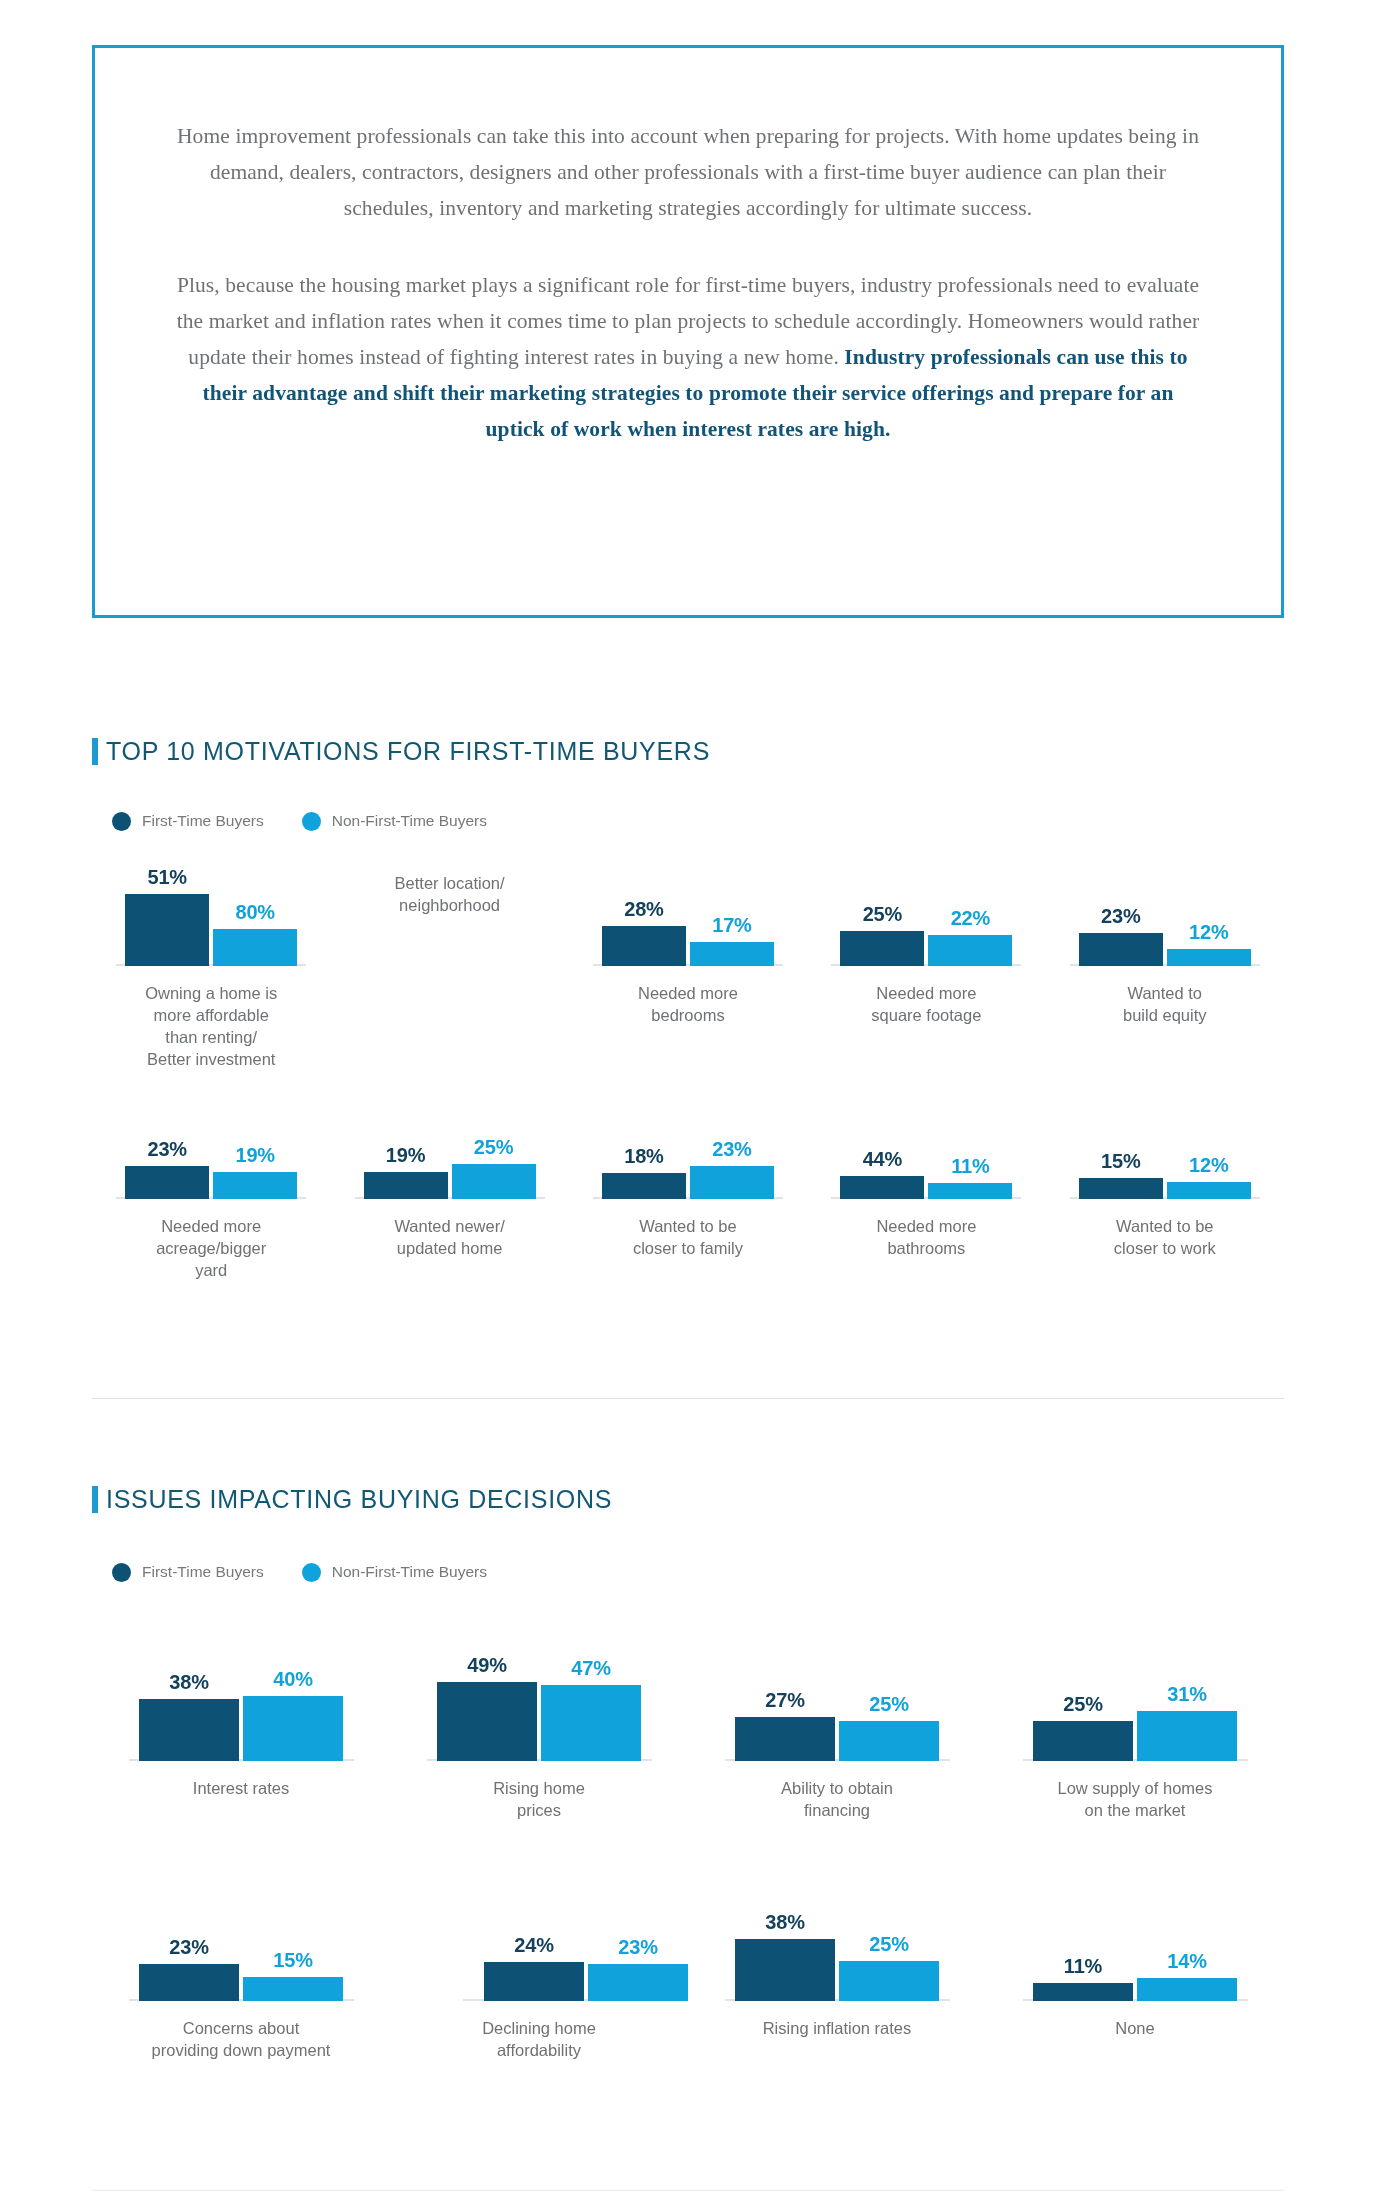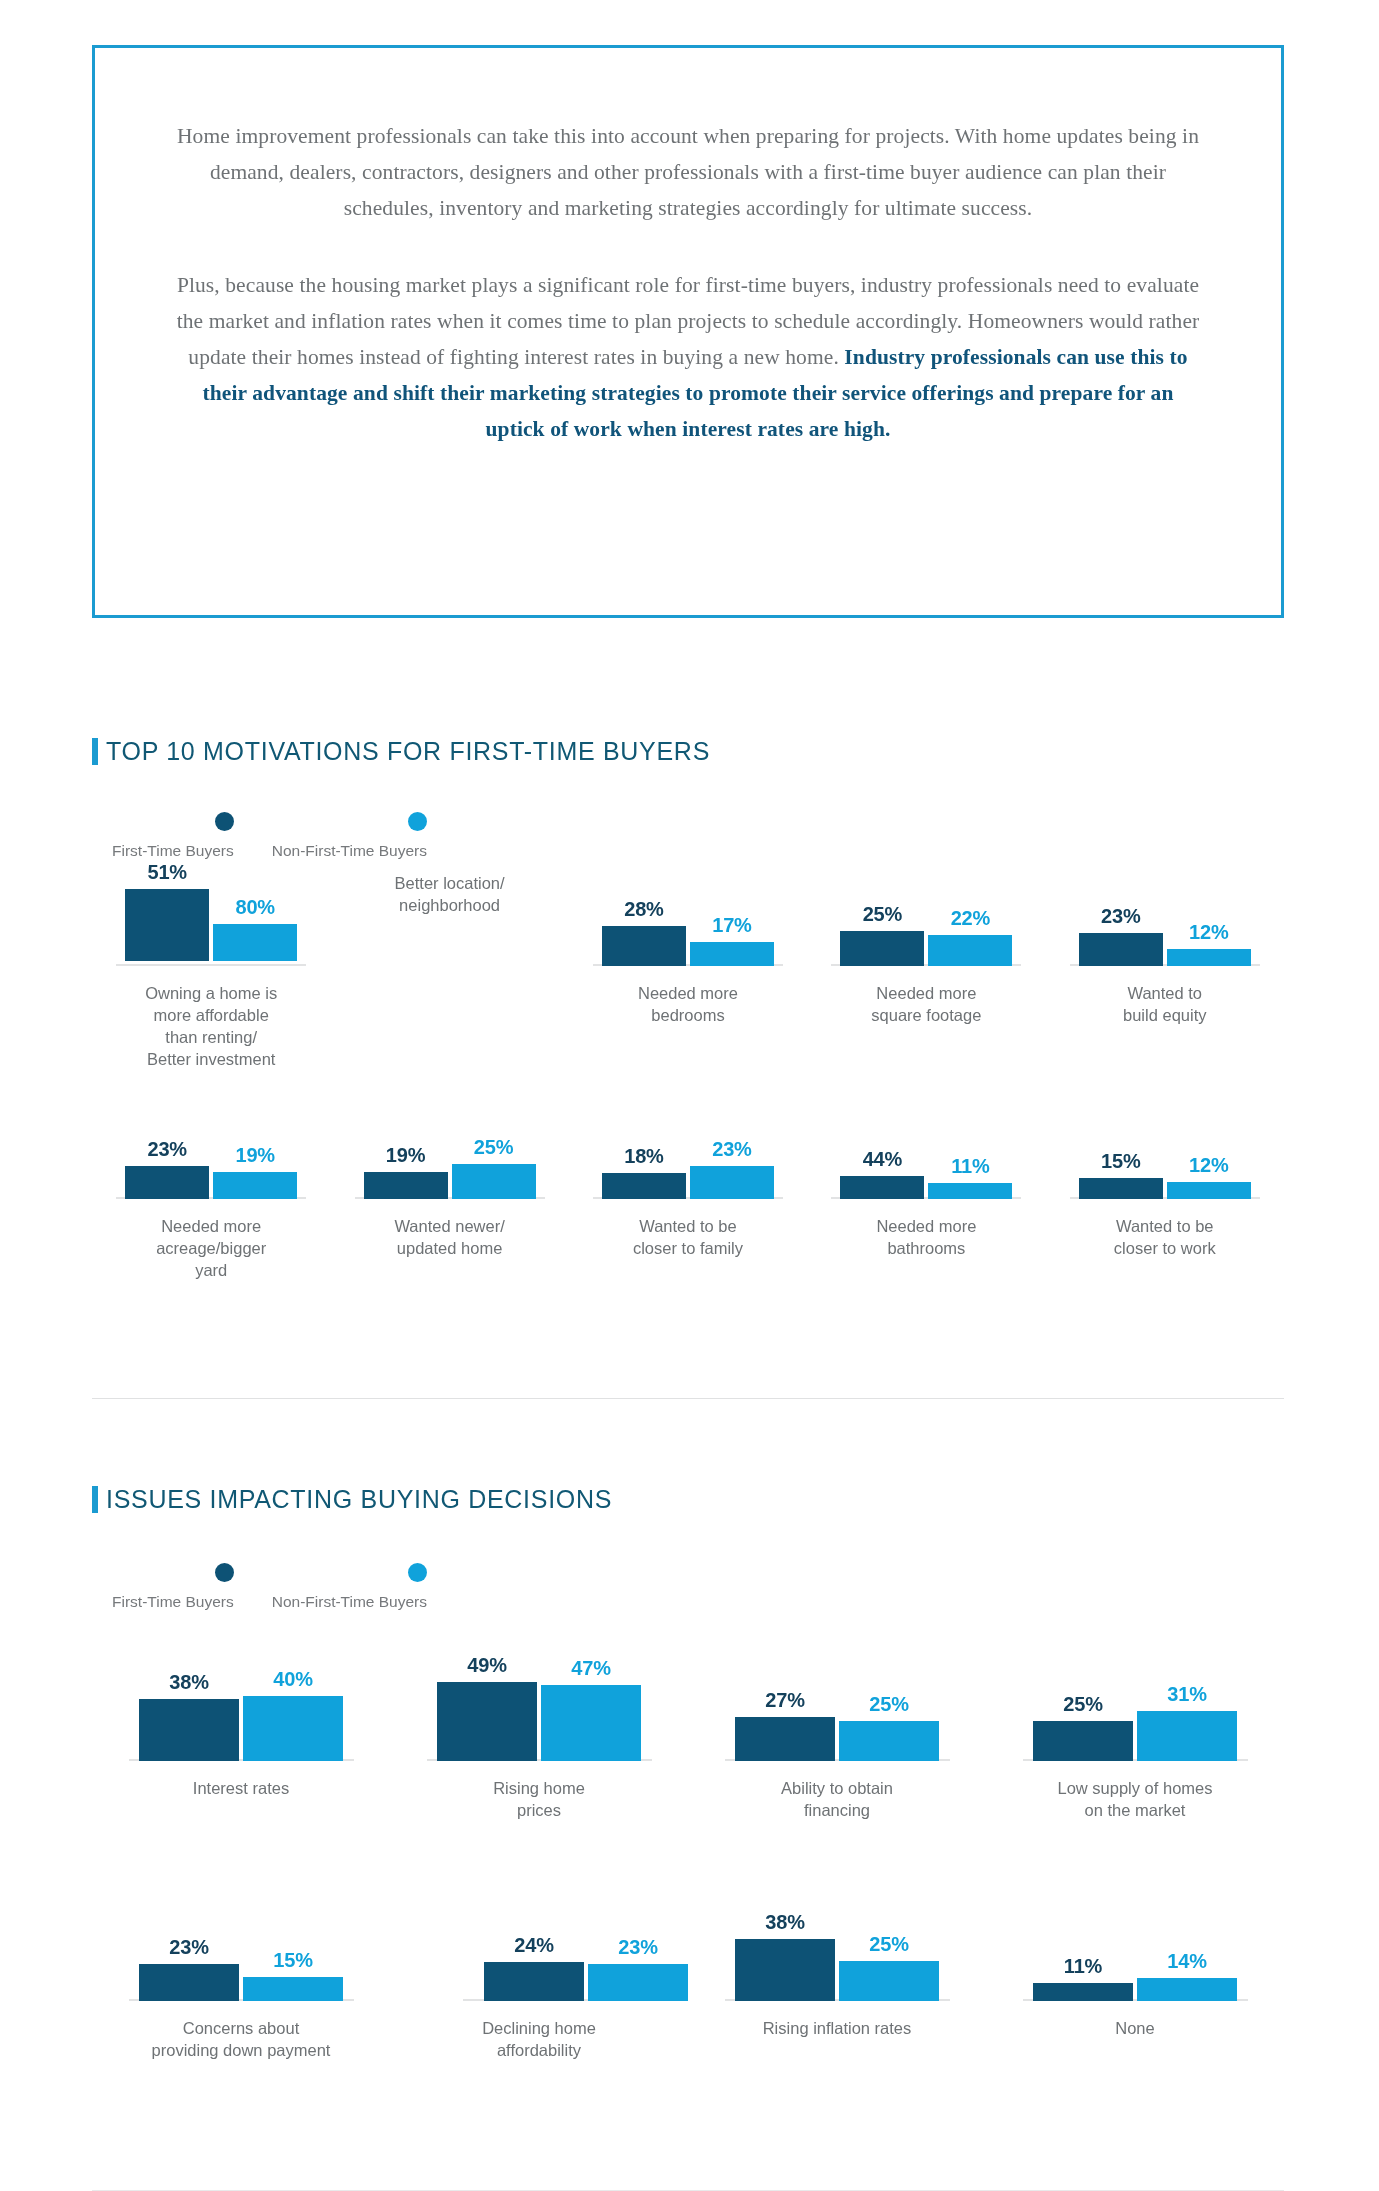--- a/index.html
+++ b/index.html
@@ -74,24 +74,23 @@
   
   .legend {
     position: absolute;
     display: flex;
     align-items: center;
     gap: 14px;
   }
 
   .legend-item {
     display: flex;
-    align-items: flex-end;
+    align-items: flex-start;
     gap: 11px;
     margin-right: 24px;
-    flex-direction: column;
   }
 
   .legend-dot {
     width: 19px;
     height: 19px;
     border-radius: 50%;
     flex: 0 0 auto;
   }
 
   .legend-dot.ftb { background: #0d5275; }
@@ -217,21 +216,21 @@
       <span class="legend-label">First-Time Buyers</span>
     </div>
     <div class="legend-item">
       <span class="legend-dot nftb"></span>
       <span class="legend-label">Non-First-Time Buyers</span>
     </div>
   </div>
 
   <div class="chart-row" id="mot-row1" style="left:92px; top:856px; width:1192px;">
       <div class="chart-cell" style="width: 20%;">
-        <div class="bars-area" style="height: 110px; align-items: center;">
+        <div class="bars-area" style="height: 110px;">
           <div class="baseline" style="width: 190px;"></div>
           <div class="bar-group">
             <div class="bar-wrap">
               <div class="bar-value ftb">51%</div>
               <div class="bar ftb" style="height: 72.42px; width: 84px;"></div>
             </div>
             <div class="bar-wrap">
               <div class="bar-value nftb">80%</div>
               <div class="bar nftb" style="height: 36.92px; width: 84px;"></div>
             </div>

